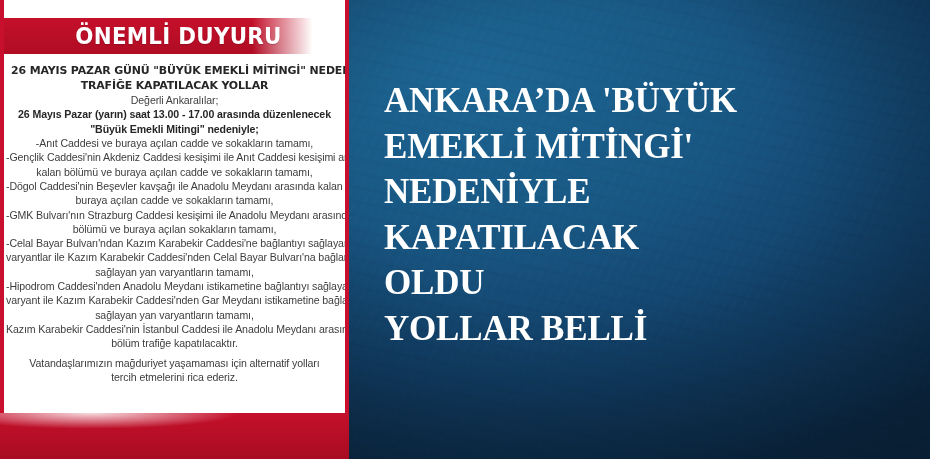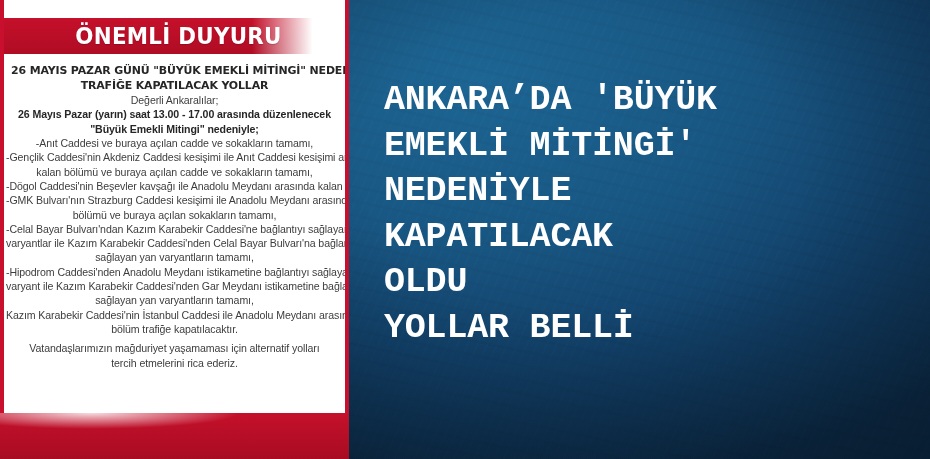--- a/index.html
+++ b/index.html
@@ -173,21 +173,21 @@
   #headline-text {
     position: absolute;
     left: 35px;
     top: 78px;
     width: 520px;
     color: #ffffff;
     font-weight: 700;
     font-size: 35px;
     line-height: 45.5px;
     letter-spacing: -0.2px;
-    font-family: Liberation Mono, monospace;
+    font-family: Liberation Serif, serif;
   }
   #headline-text .hl {
     display: block;
     white-space: nowrap;
   }
 </style>
 </head>
 <body>
 
 <div id="stage">
@@ -205,20 +205,21 @@
         <div class="p-head">26 MAYIS PAZAR GÜNÜ "BÜYÜK EMEKLİ MİTİNGİ" NEDENİYLE</div>
         <div class="p-head">TRAFİĞE KAPATILACAK YOLLAR</div>
         <div class="p-line">Değerli Ankaralılar;</div>
         <div class="p-line bold">26 Mayıs Pazar (yarın) saat 13.00 - 17.00 arasında düzenlenecek</div>
         <div class="p-line bold">"Büyük Emekli Mitingi" nedeniyle;</div>
 
         <div class="p-line">-Anıt Caddesi ve buraya açılan cadde ve sokakların tamamı,</div>
         <div class="p-line">-Gençlik Caddesi'nin Akdeniz Caddesi kesişimi ile Anıt Caddesi kesişimi arasında</div>
         <div class="p-line">kalan bölümü ve buraya açılan cadde ve sokakların tamamı,</div>
         <div class="p-line">-Dögol Caddesi'nin Beşevler kavşağı ile Anadolu Meydanı arasında kalan bölümü ve</div>
+        <div class="p-line">buraya açılan cadde ve sokakların tamamı,</div>
         <div class="p-line">-GMK Bulvarı'nın Strazburg Caddesi kesişimi ile Anadolu Meydanı arasında kalan</div>
         <div class="p-line">bölümü ve buraya açılan sokakların tamamı,</div>
         <div class="p-line">-Celal Bayar Bulvarı'ndan Kazım Karabekir Caddesi'ne bağlantıyı sağlayan yan</div>
         <div class="p-line">varyantlar ile Kazım Karabekir Caddesi'nden Celal Bayar Bulvarı'na bağlantıyı</div>
         <div class="p-line">sağlayan yan varyantların tamamı,</div>
         <div class="p-line">-Hipodrom Caddesi'nden Anadolu Meydanı istikametine bağlantıyı sağlayan yan</div>
         <div class="p-line">varyant ile Kazım Karabekir Caddesi'nden Gar Meydanı istikametine bağlantıyı</div>
         <div class="p-line">sağlayan yan varyantların tamamı,</div>
         <div class="p-line">Kazım Karabekir Caddesi'nin İstanbul Caddesi ile Anadolu Meydanı arasında kalan</div>
         <div class="p-line">bölüm trafiğe kapatılacaktır.</div>

